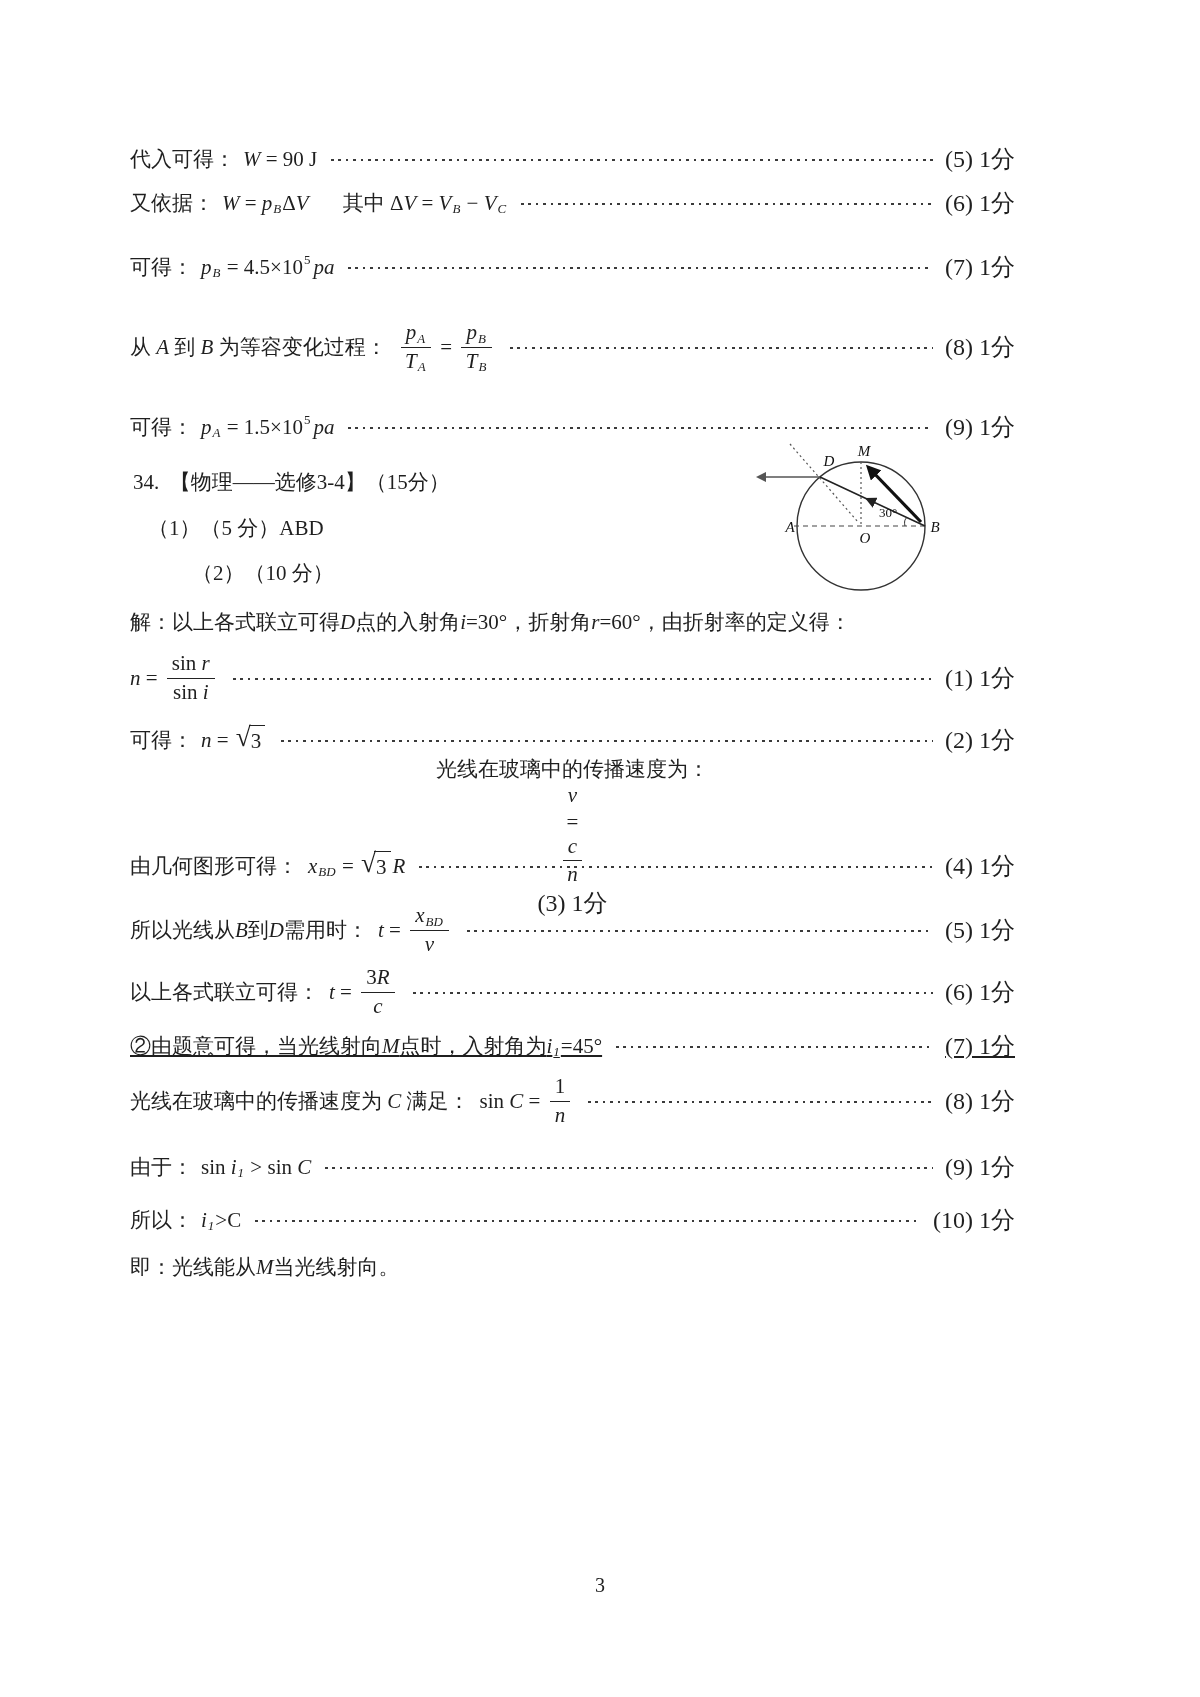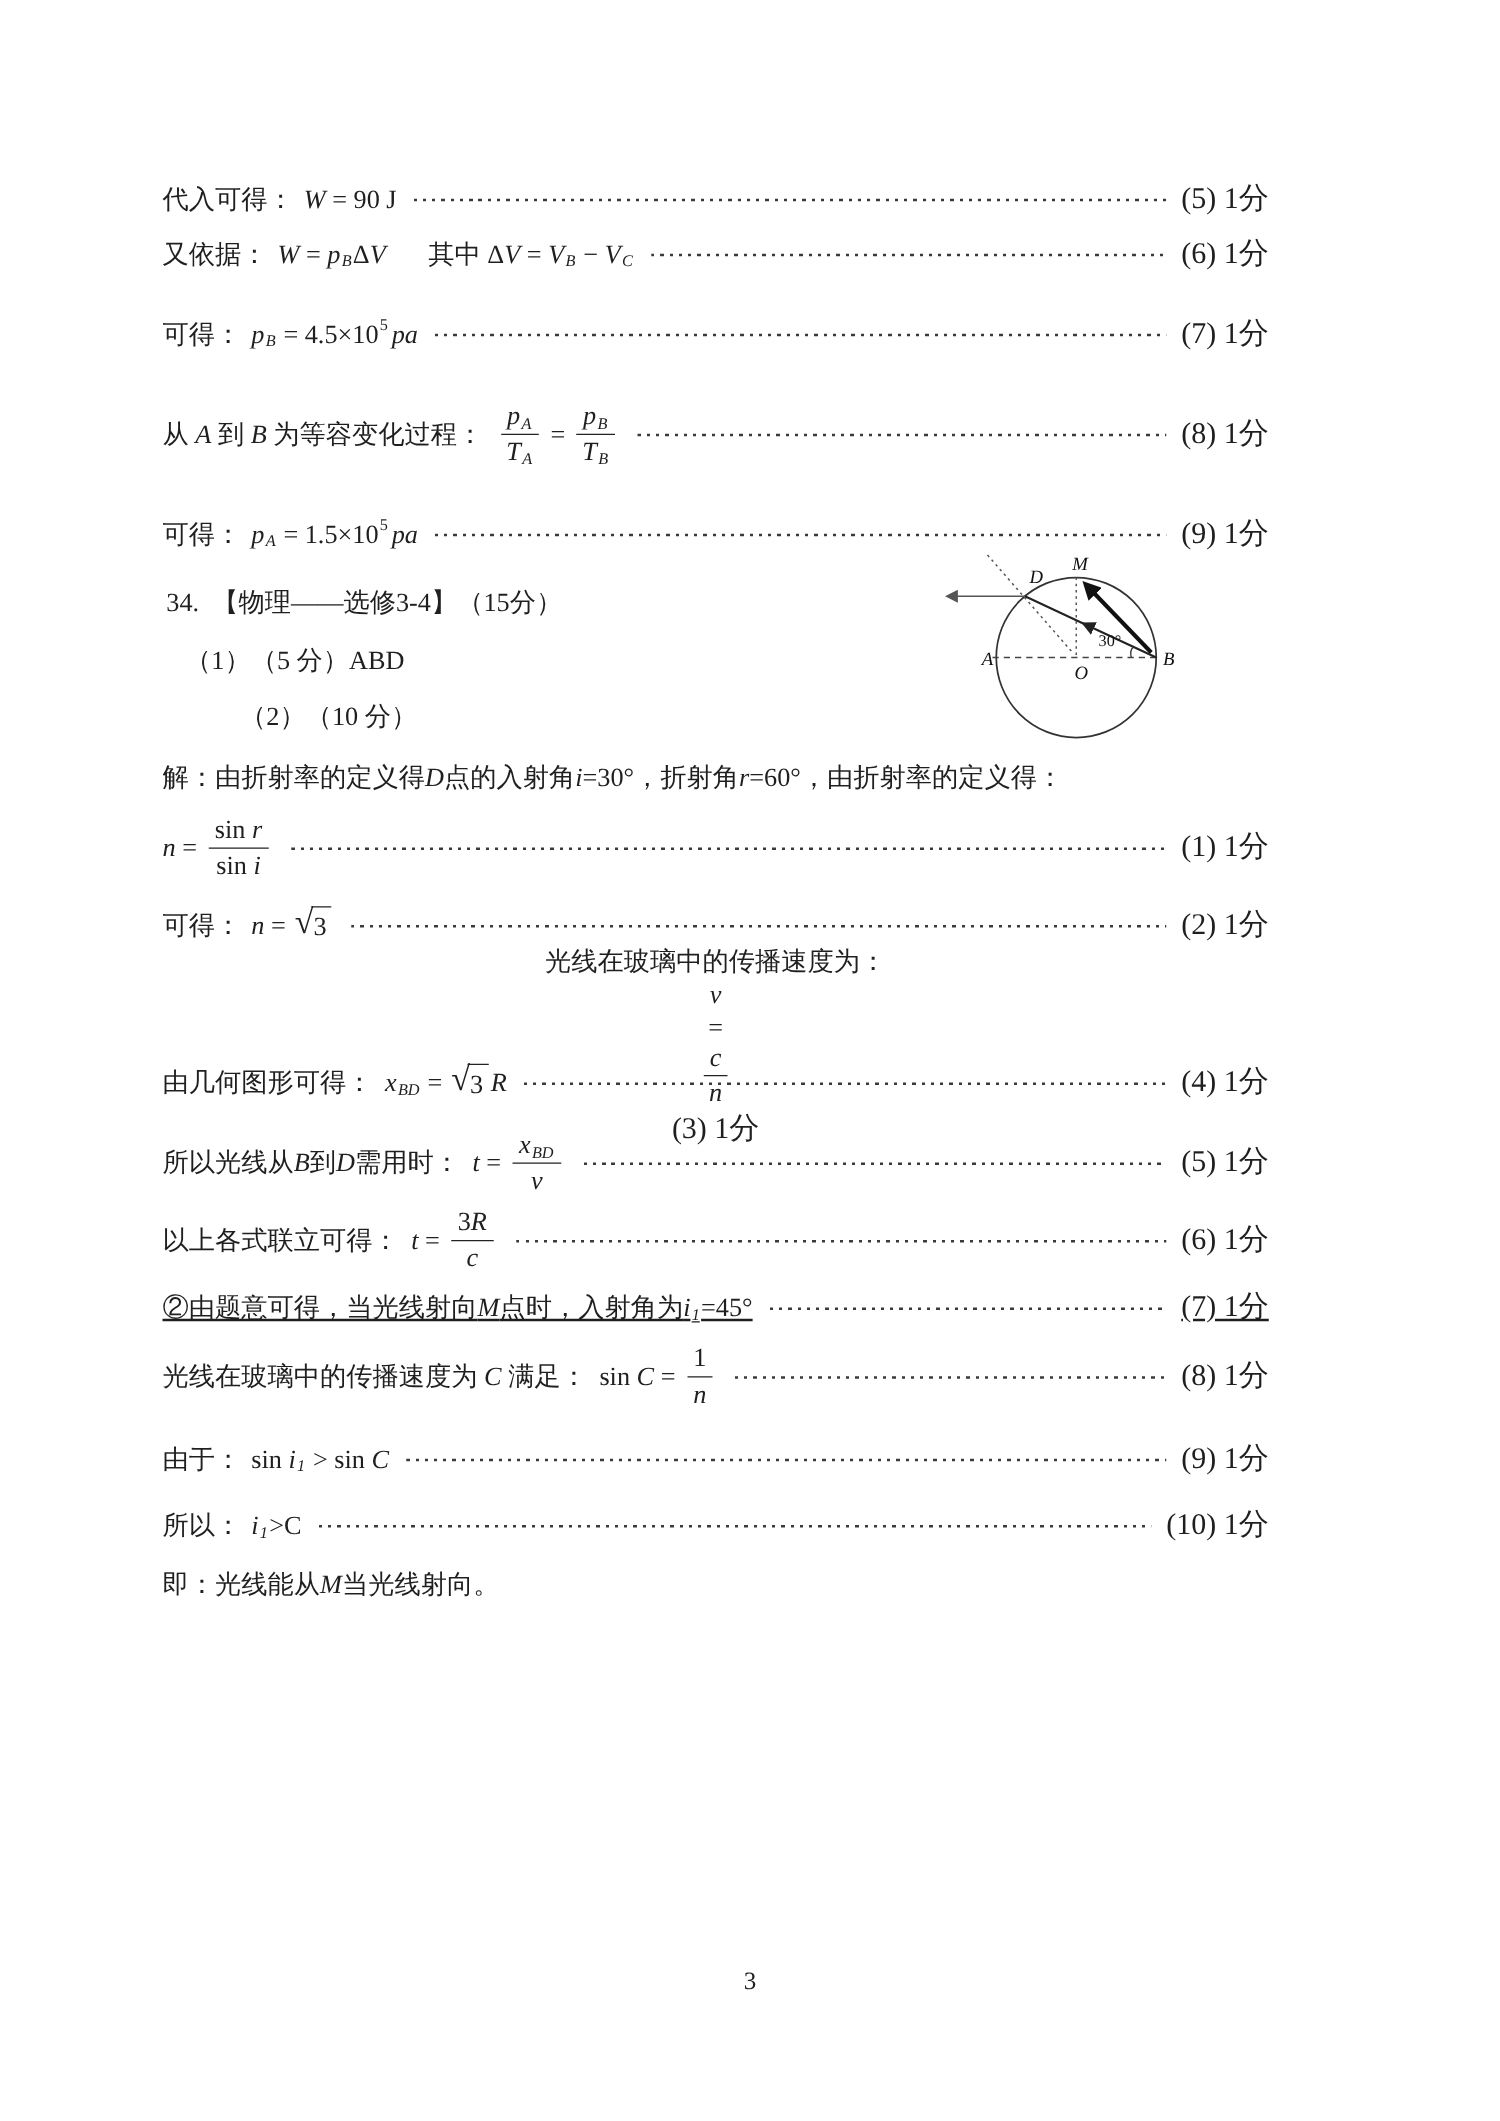--- a/index.html
+++ b/index.html
@@ -119,21 +119,21 @@
       <div class="line" style="top: 459px; left: 133px; height: 46px;">
         <span class="mt">34.  【物理——选修3-4】（15分）</span>
       </div>
       <div class="line" style="top: 505px; left: 148px; height: 46px;">
         <span class="mt">（1）（5 分）ABD</span>
       </div>
       <div class="line" style="top: 550px; left: 148px; height: 46px; margin-left: 44px;">
         <span class="mt">（2）（10 分）</span>
       </div>
       <div class="line" style="top: 599px; left: 130px; height: 46px;">
-        <span class="mt">解：由折射率的定义得</span>
+        <span class="mt">解：以上各式联立可得</span>
         <span class="mi">D</span>
         <span class="mt">点的入射角</span>
         <span class="mi">i</span>
         <span class="mt">=30°，折射角</span>
         <span class="mi">r</span>
         <span class="mt">=60°，由折射率的定义得：</span>
       </div>
       <div class="line" style="top: 632px; left: 130px; height: 92px; width: 885px;">
         <span class="mi">n</span>
         <span class="mt"> = </span>

